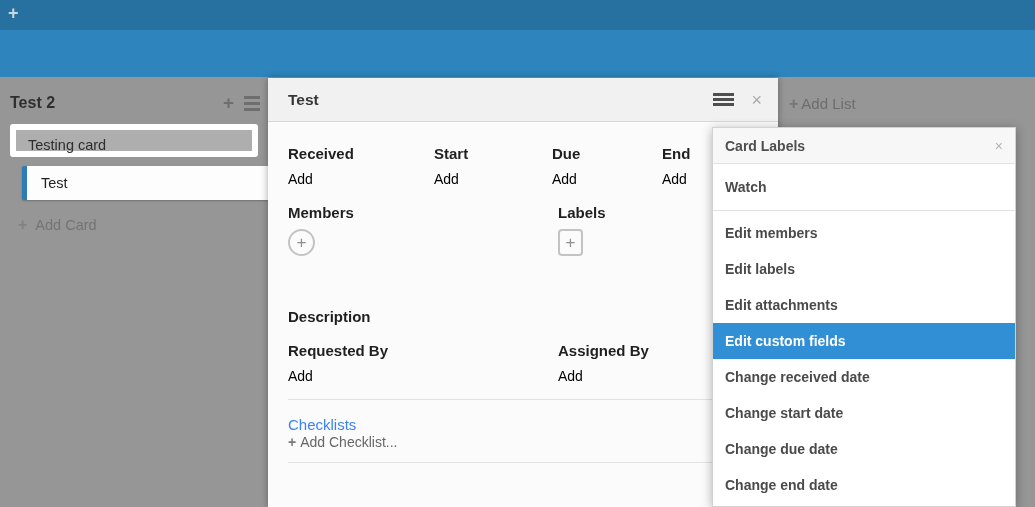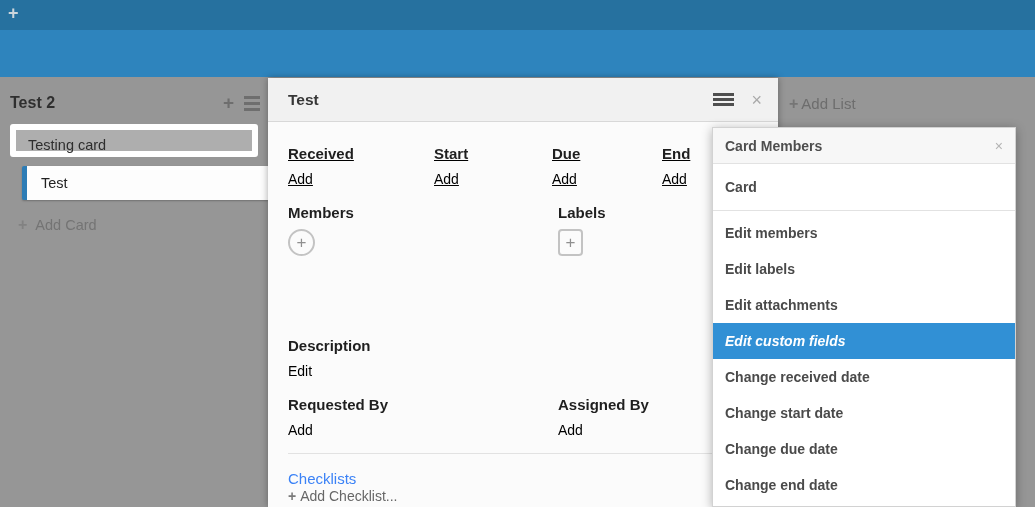--- a/index.html
+++ b/index.html
@@ -50,31 +50,31 @@
   .dialog-title { font-size:15.5px; font-weight:700; color:#373737; flex:1; }
   .hamburger { display:inline-flex; flex-direction:column; gap:2px; margin-right:17px; cursor:pointer; padding:2px 0; }
   .hamburger i { display:block; width:21px; height:3px; background:#4f4f4f; }
   .dialog-close { color:#a9a9a9; font-size:18px; line-height:18px; cursor:pointer; }
 
   .dialog-body { padding:22px 20px 0 20px; }
   .f-label { font-size:15px; font-weight:700; color:#1f1f1f; line-height:19px; }
   .f-label.gray { color:#3b82f6; font-weight:400; }
   .f-action { margin-top:8px; font-size:14px; color:#000000; line-height:17px; cursor:pointer; }
 
-  .dates-grid { display:grid; grid-template-columns:146px 118px 110px auto;text-decoration:underline; }
+  .dates-grid { display:grid; grid-template-columns:146px 118px 110px auto; }
   .two-col { display:grid; grid-template-columns:246px auto;gap:24px; }
   .sec-members { margin-top:15px; }
   .pick-btn {
     margin-top:7px; width:27px; height:27px; border:2px solid #c3c3c3;
     display:flex; align-items:center; justify-content:center;
     color:#8f8f8f; font-size:17px; font-weight:400; cursor:pointer; background:transparent;
   }
   .pick-btn.circle { border-radius:50%; }
   .pick-btn.square { width:25px; border-radius:4px; }
-  .sec-desc { margin-top:80px; }
+  .sec-desc { margin-top:51px; }
   .sec-reqass { margin-top:15px; }
   .divider { height:1px; background:#e2e2e2; margin-top:14px; }
   .sec-checklists { margin-top:15px; }
   .add-checklist { font-size:14px; color:#666; cursor:pointer; }
   .add-checklist .plus { color:#7a7a7a; font-weight:700; margin-right:4px; }
   .divider2 { height:1px; background:#e2e2e2; margin-top:12px; }
 
   
   .popup {
     position:absolute; left:712px; top:127px; width:304px; height:380px;
@@ -89,21 +89,21 @@
   .watch-row {
     height:47px; border-bottom:1px solid #e2e2e2; display:flex; align-items:center;
     padding:0 12px; font-size:14px; font-weight:700; color:#4a4a4a; cursor:pointer;
   }
   .menu-list { list-style:none; padding-top:4px; }
   .menu-item {
     height:36px; line-height:36px; padding:0 12px;
     font-size:14px; font-weight:700; color:#4a4a4a; cursor:pointer;
     white-space:nowrap; overflow:hidden;
   }
-  .menu-item.highlighted { background:#3190d5; color:#fff;font-style:italic; }
+  .menu-item.highlighted { background:#3190d5; color:#fff; }
 </style>
 </head>
 <body>
 
 <div class="topbar">
   <span class="topbar-plus">+</span>
 </div>
 <div class="subbar"></div>
 
 <div class="list-header">
@@ -161,21 +161,20 @@
         <div class="pick-btn circle">+</div>
       </div>
       <div>
         <div class="f-label">Labels</div>
         <div class="pick-btn square">+</div>
       </div>
     </div>
 
     <div class="sec-desc">
       <div class="f-label">Description</div>
-      <div class="f-action">Edit</div>
     </div>
 
     <div class="two-col sec-reqass">
       <div>
         <div class="f-label">Requested By</div>
         <div class="f-action">Add</div>
       </div>
       <div>
         <div class="f-label">Assigned By</div>
         <div class="f-action">Add</div>
@@ -190,24 +189,24 @@
         <span class="plus">+</span><span>Add Checklist...</span>
       </div>
     </div>
 
     <div class="divider2"></div>
   </div>
 </div>
 
 <div class="popup">
   <div class="popup-header">
-    <span class="popup-title">Card Members</span>
+    <span class="popup-title">Card Labels</span>
     <span class="popup-close">×</span>
   </div>
-  <div class="watch-row">Card</div>
+  <div class="watch-row">Watch</div>
   <ul class="menu-list">
     <li class="menu-item">Edit members</li>
     <li class="menu-item">Edit labels</li>
     <li class="menu-item">Edit attachments</li>
     <li class="menu-item highlighted">Edit custom fields</li>
     <li class="menu-item">Change received date</li>
     <li class="menu-item">Change start date</li>
     <li class="menu-item">Change due date</li>
     <li class="menu-item">Change end date</li>
   </ul>

